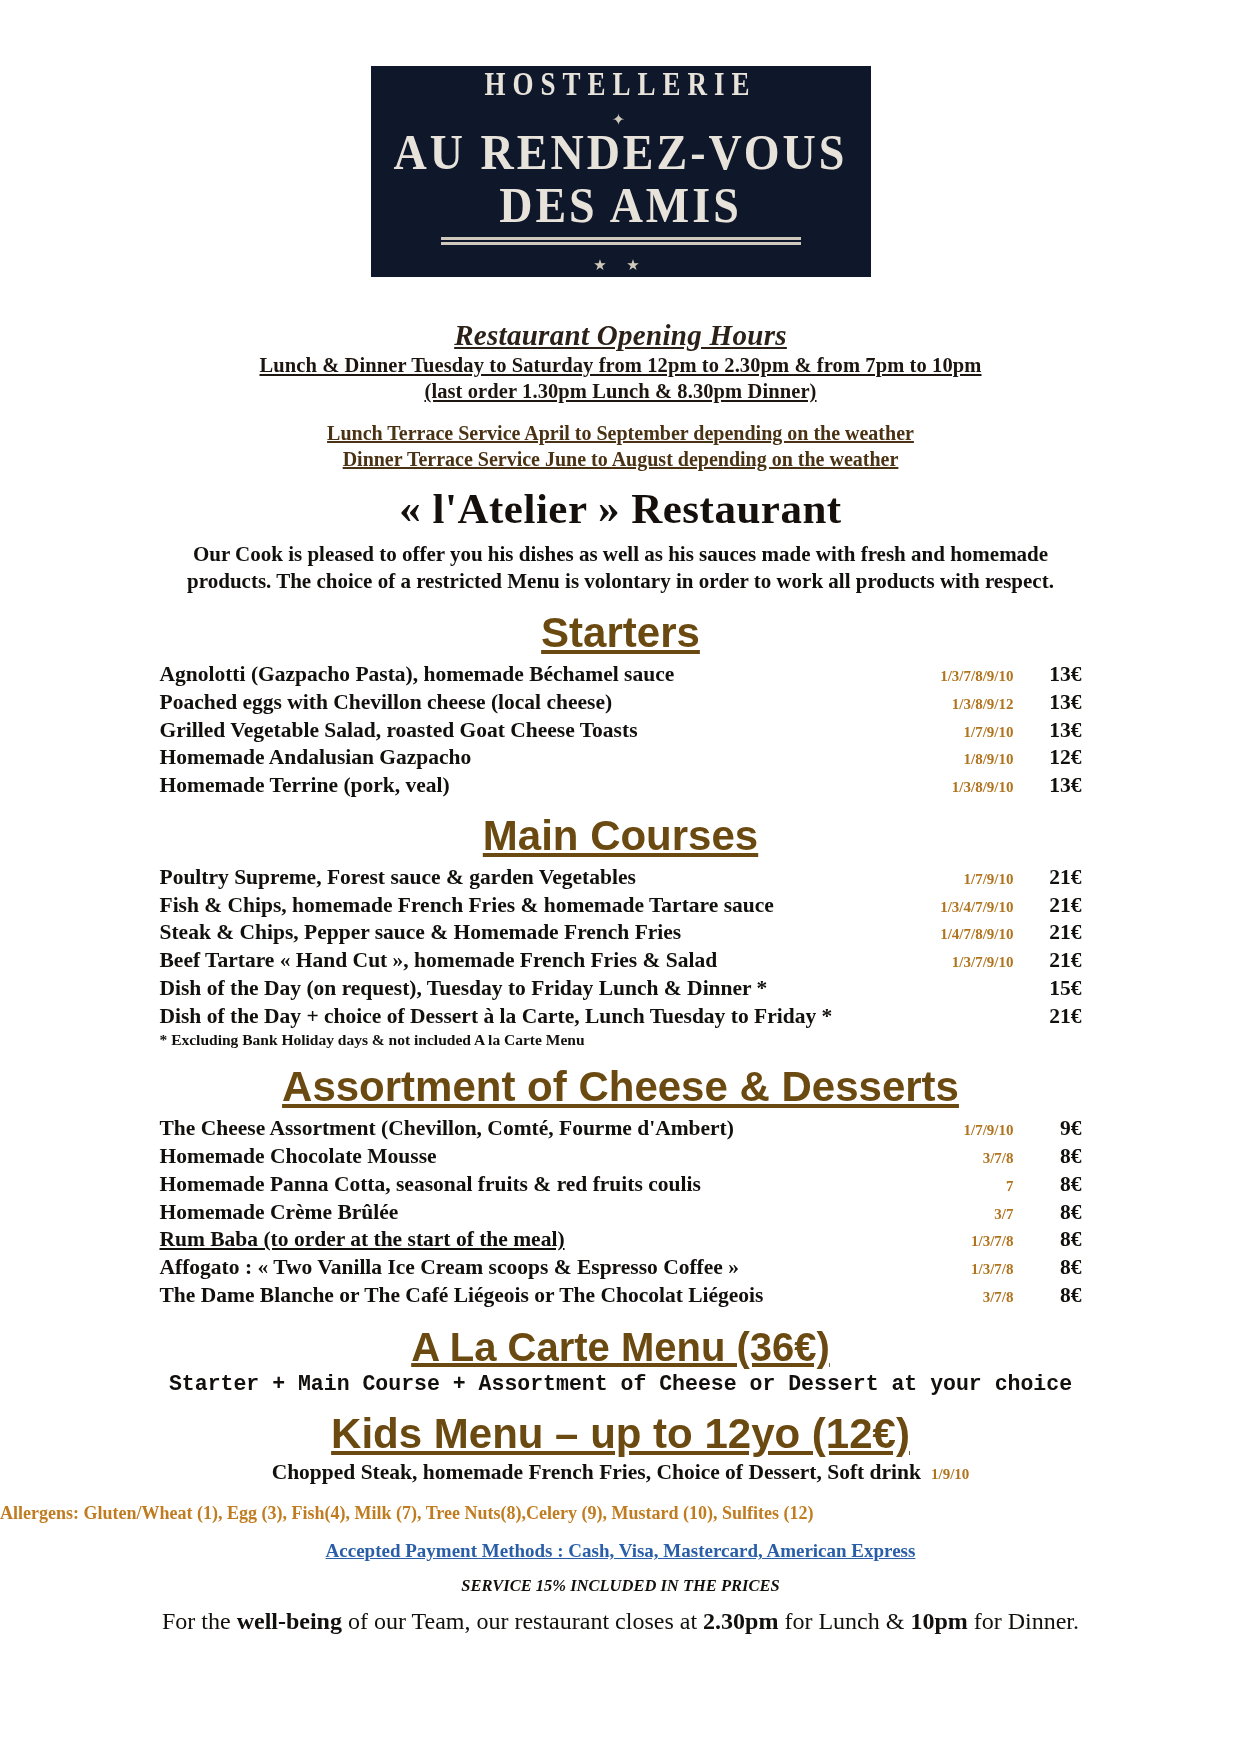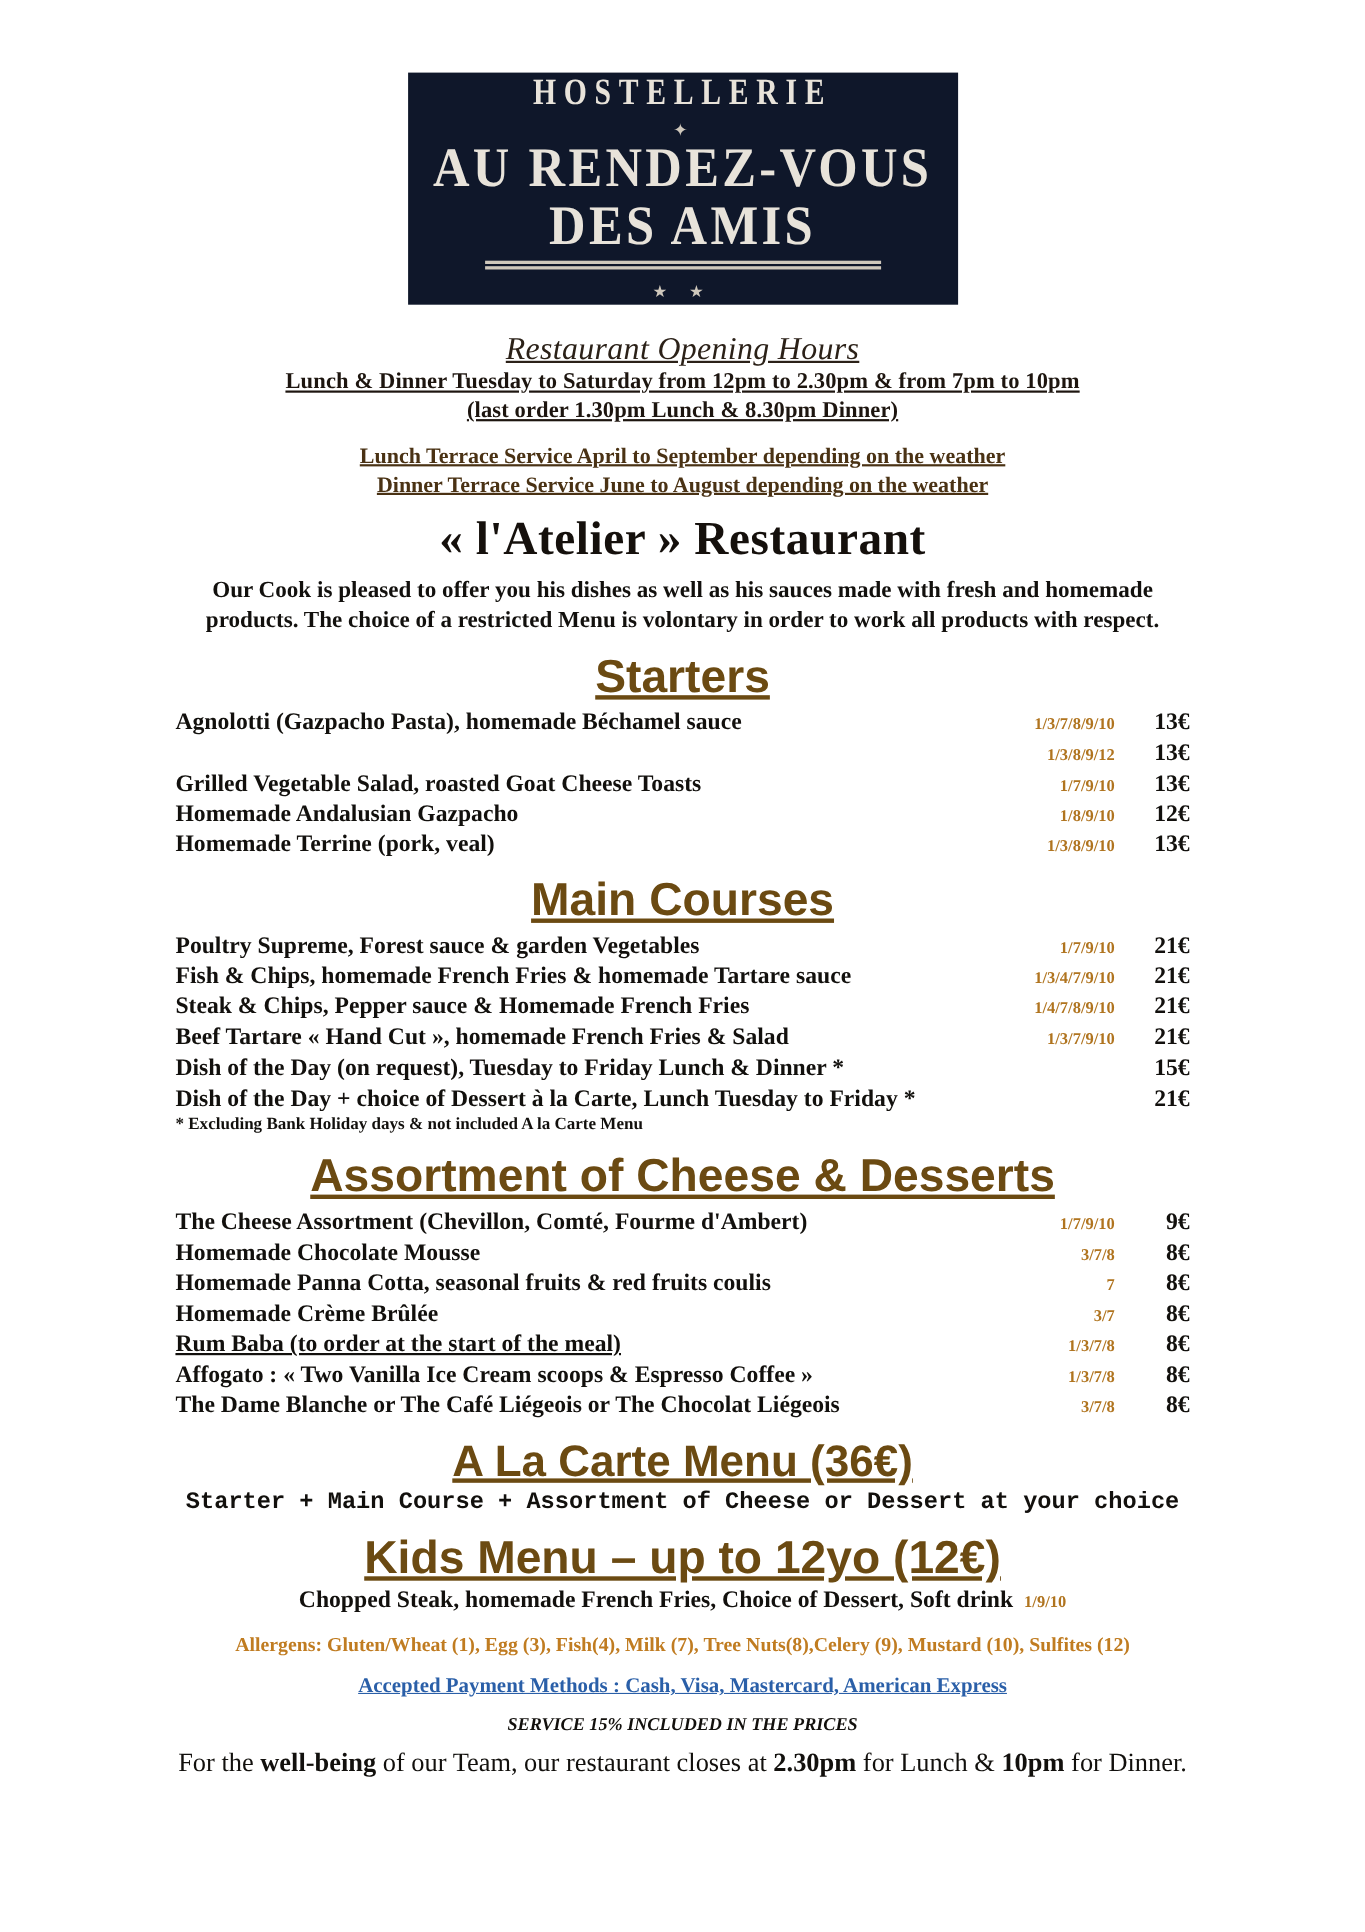--- a/index.html
+++ b/index.html
@@ -80,23 +80,23 @@
   .logo-stars {
     margin-top: 16px;
     font-size: 15px;
     letter-spacing: 8px;
     color: #cfc8bc;
   }
 
   
   .center { text-align: center; }
   .hours-title {
-    margin-top: 24px;
+    margin-top: 42px;
     font-size: 29px;
-    font-weight: normal;
+    font-weight: bold;
     font-style: italic;
     text-decoration: underline;
     color: #2b2118;
     letter-spacing: 0.3px;
   }
   .hours-line {
     font-size: 20.5px;
     font-weight: bold;
     text-decoration: underline;
     color: #1d150f;
@@ -200,21 +200,20 @@
     color: #12100d;
     margin-top: 2px;
   }
   .kids-line .allerg-inline {
     font-size: 15px;
     color: #b0741f;
     padding-left: 10px;
   }
 
   .allergens {
-    text-align: center;
     margin-top: 18px;
     font-size: 18px;
     font-weight: bold;
     color: #c07c21;
   }
   .payment {
     text-align: center;
     margin-top: 16px;
     font-size: 19px;
     font-weight: bold;
@@ -271,20 +270,21 @@
 
   <div class="section-head sh-starters">Starters</div>
   <div class="menu">
     <div class="row">
       <span class="name">Agnolotti (Gazpacho Pasta), homemade Béchamel sauce</span>
       <span class="spacer"></span>
       <span class="allerg">1/3/7/8/9/10</span>
       <span class="price">13€</span>
     </div>
     <div class="row">
+      <span class="name">Poached eggs with Chevillon cheese (local cheese)</span>
       <span class="spacer"></span>
       <span class="allerg">1/3/8/9/12</span>
       <span class="price">13€</span>
     </div>
     <div class="row">
       <span class="name">Grilled Vegetable Salad, roasted Goat Cheese Toasts</span>
       <span class="spacer"></span>
       <span class="allerg">1/7/9/10</span>
       <span class="price">13€</span>
     </div>

